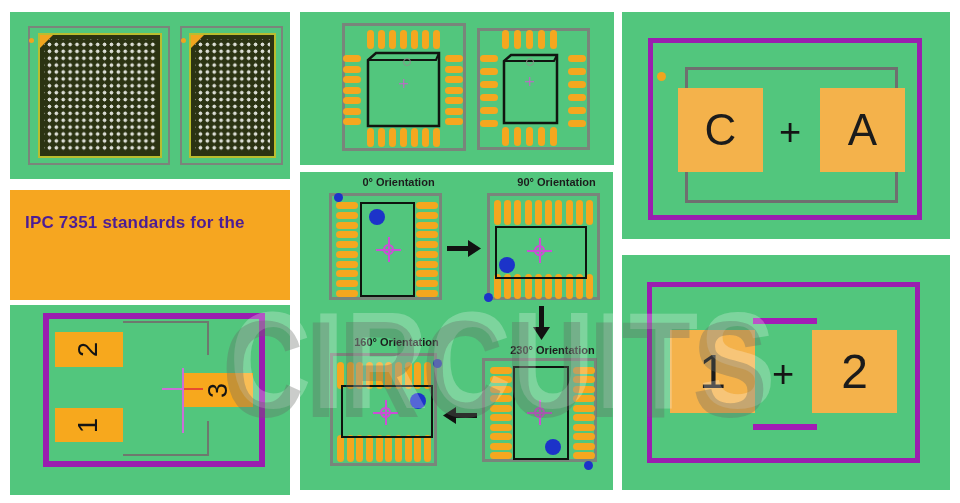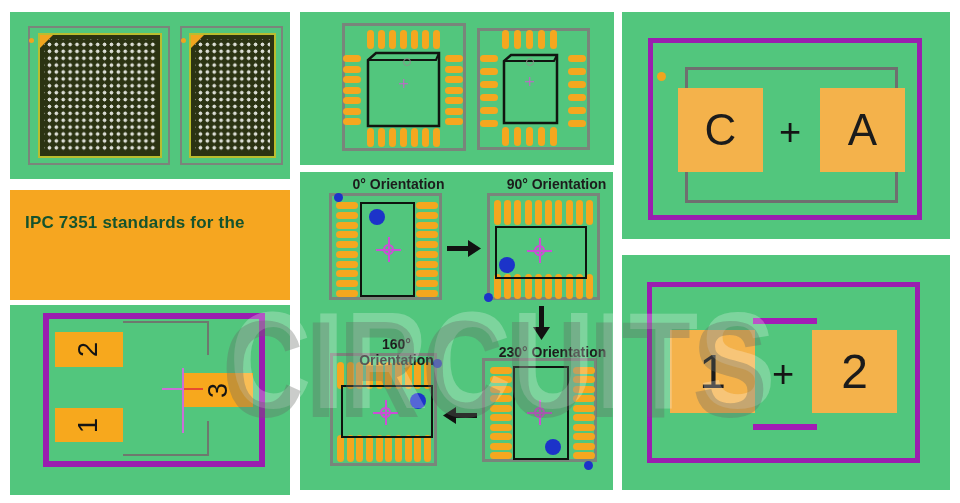--- a/index.html
+++ b/index.html
@@ -42,25 +42,25 @@
   .bdot{position:absolute;border-radius:50%;background:#1c33c9;z-index:7;}
   .gline{position:absolute;background:#6e786e;}
   
   .big-pad{position:absolute;background:#f4b24b;display:flex;align-items:center;justify-content:center;
      font-size:44px;color:#1b1b1b;}
   .op-plus{position:absolute;font-size:38px;color:#141414;text-align:center;}
   .chip-pad{position:absolute;background:#f7a81d;display:flex;align-items:center;justify-content:center;}
   .chip-pad span{font-size:27px;color:#141414;transform:rotate(-90deg);display:block;}
   .pol-bar{position:absolute;background:#a21cb5;}
   
-  .o-label{position:absolute;font-size:14px;font-weight:bold;color:#1c1c1c;text-align:center;z-index:4;padding-left:13px;}
+  .o-label{position:absolute;font-size:11px;font-weight:bold;color:#1c1c1c;text-align:center;z-index:4;padding-left:13px;}
   
   #title-box{position:absolute;left:10px;top:190px;width:280px;height:110px;background:#f6a620;
      box-sizing:border-box;padding:21px 0 0 15px;}
-  #title-box .t-line{font-size:17px;font-weight:bold;color:#14532d;line-height:23px;letter-spacing:0.2px;}
+  #title-box .t-line{font-size:17px;font-weight:bold;color:#4c1d95;line-height:23px;letter-spacing:0.2px;}
   #title-box .t-accent{color:#a51ba9;}
   
   .wm{position:absolute;z-index:50;pointer-events:none;font-weight:bold;line-height:1;
      color:rgba(100,106,100,0.34);text-shadow:9px -9px 0 rgba(255,255,255,0.25);white-space:nowrap;}
   #wm1{left:90px;top:132px;font-size:175px;letter-spacing:18px;}
   #wm2{left:222px;top:300px;font-size:138px;letter-spacing:2px;transform:scaleX(0.82);transform-origin:left top;}
   .arrow{position:absolute;z-index:8;}
   svg{display:block;}
 </style>
 </head>

